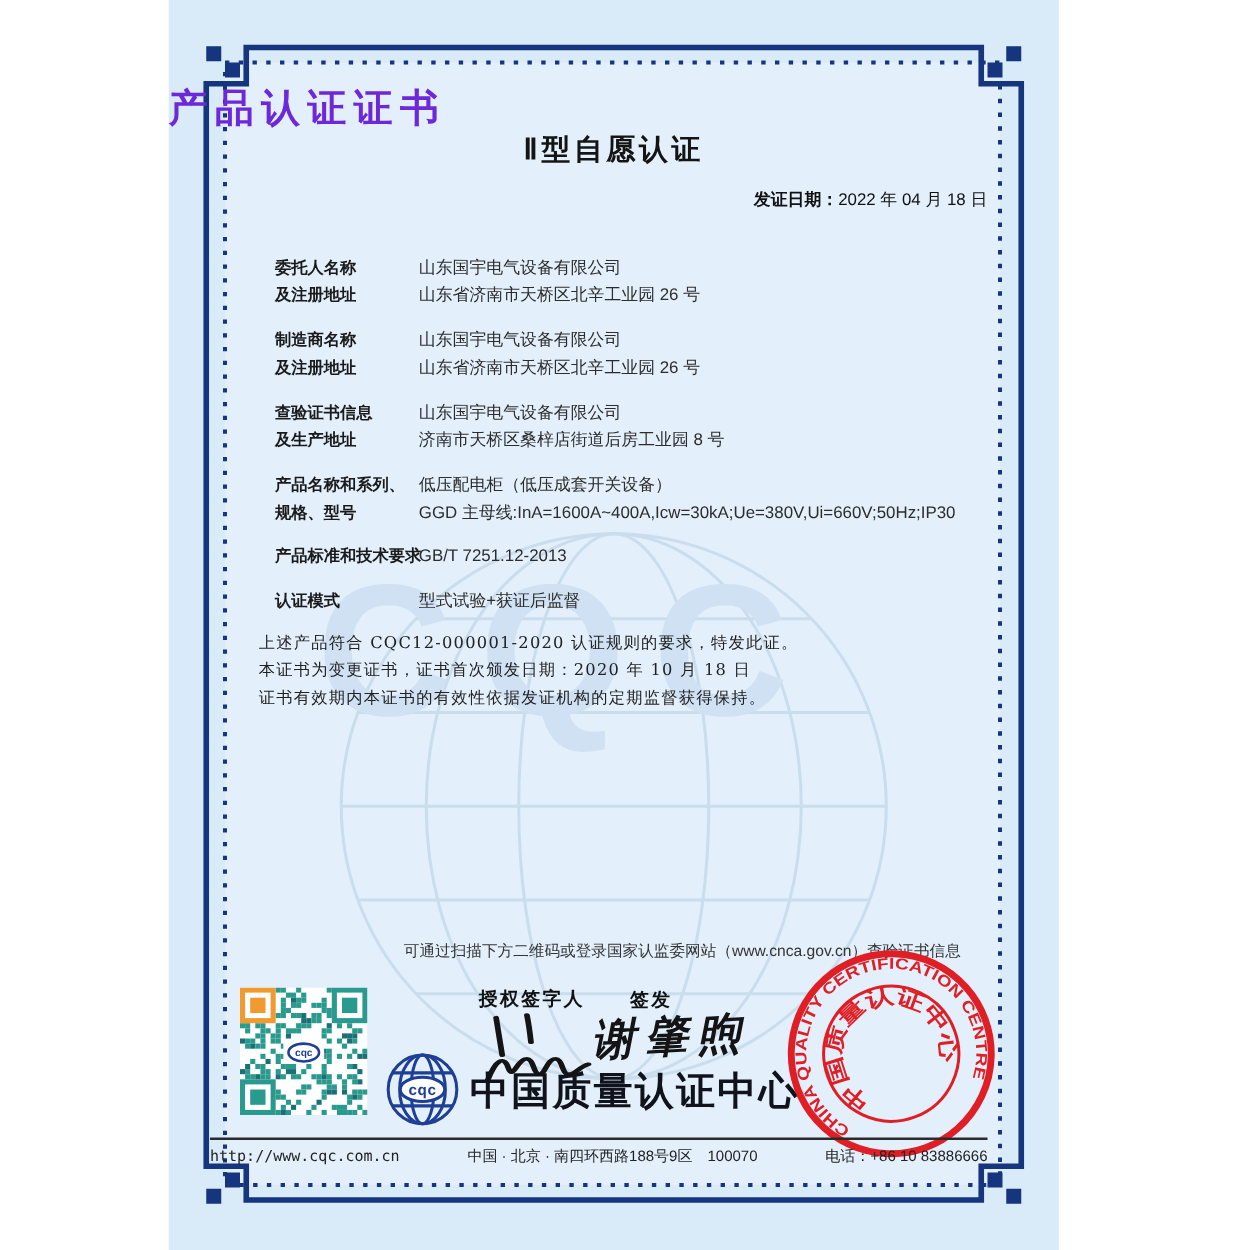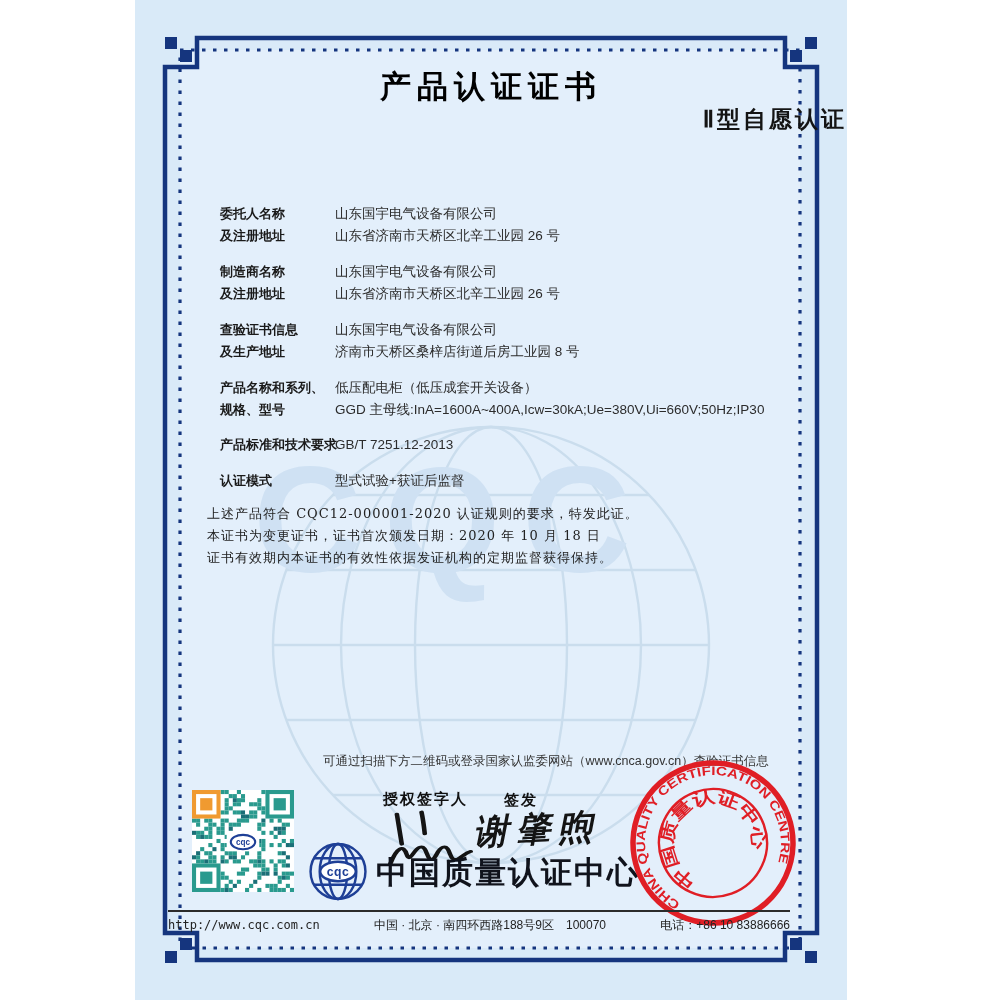--- a/index.html
+++ b/index.html
@@ -3,23 +3,23 @@
 <meta charset="utf-8">
 <style>
   html,body{margin:0;padding:0;background:#ffffff;}
   .canvas{position:relative;width:1000px;height:1000px;background:#ffffff;overflow:hidden;
           font-family:"Liberation Sans",sans-serif;}
   .page{position:absolute;left:135px;top:0;width:712px;height:1000px;background:#d9eaf8;overflow:hidden;}
   .abs{position:absolute;}
   .kai{font-family:"DejaVu Serif",serif;}
   .mono{font-family:"DejaVu Sans Mono",monospace;}
 
-  .title{left:0;right:0;top:66px;text-align:center;font-size:31px;font-weight:bold;
-         letter-spacing:6px;color:#000000;}
-  .subtitle{left:0;right:0;top:104px;text-align:right;font-size:23px;font-weight:600;
+  .title{left:0;right:0;top:66px;text-align:left;font-size:31px;font-weight:bold;
+         letter-spacing:6px;color:#6d28d9;}
+  .subtitle{left:0;right:0;top:104px;text-align:center;font-size:23px;font-weight:600;
             letter-spacing:3px;color:#141414;}
 
   .certno{left:72px;top:150px;font-size:13.5px;color:#111;}
   .certno .lbl{font-weight:bold;}
   .certno .val{font-family:"Liberation Sans",sans-serif;font-size:14px;letter-spacing:.5px;}
   .dates{left:468px;top:149px;font-size:13.5px;color:#111;line-height:22px;}
   .dates .lbl{font-weight:bold;}
 
   .frow{left:0;top:0;width:712px;}
   .frow .lab{position:absolute;left:85px;width:130px;font-size:13px;font-weight:bold;
@@ -83,20 +83,21 @@
           <rect x="45" y="938" width="12" height="12"></rect>
         <rect x="670" y="951" width="12" height="12"></rect>
           <rect x="655" y="938" width="12" height="12"></rect>
       </g>
     </svg>
 
     <div class="abs title">产品认证证书</div>
     <div class="abs subtitle">Ⅱ型自愿认证</div>
 
     <div class="abs dates">
+      <div><span class="kai lbl">发证日期：</span><span>2022 年 04 月 18 日</span></div>
     </div>
 
     <div class="abs frow" style="top:203px">
       <div class="lab" style="top:0">委托人名称</div>
       <div class="lab" style="top:22px">及注册地址</div>
       <div class="val" style="top:0">山东国宇电气设备有限公司</div>
       <div class="val" style="top:22px">山东省济南市天桥区北辛工业园 26 号</div>
     </div>
     <div class="abs frow" style="top:261px">
       <div class="lab" style="top:0">制造商名称</div>

